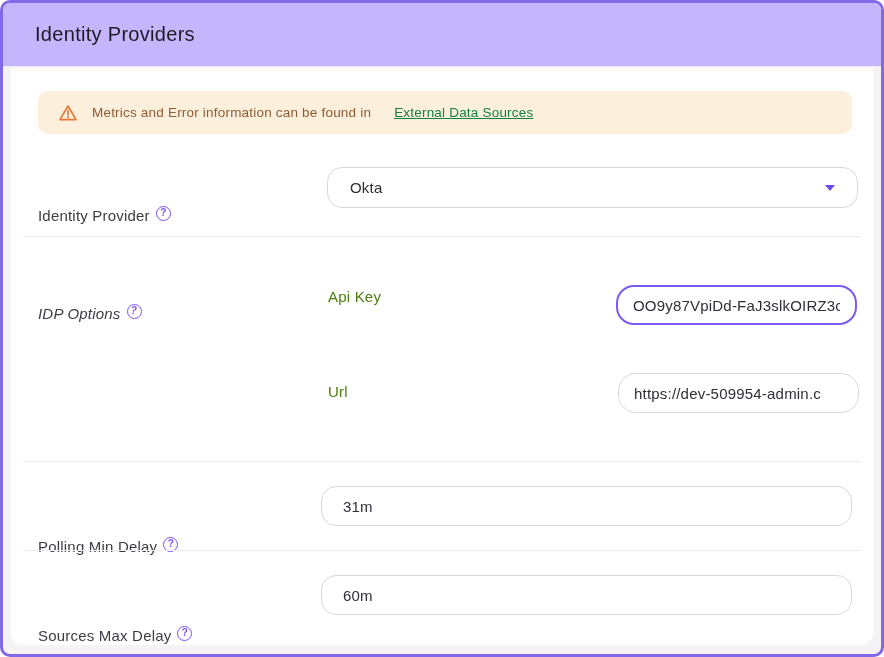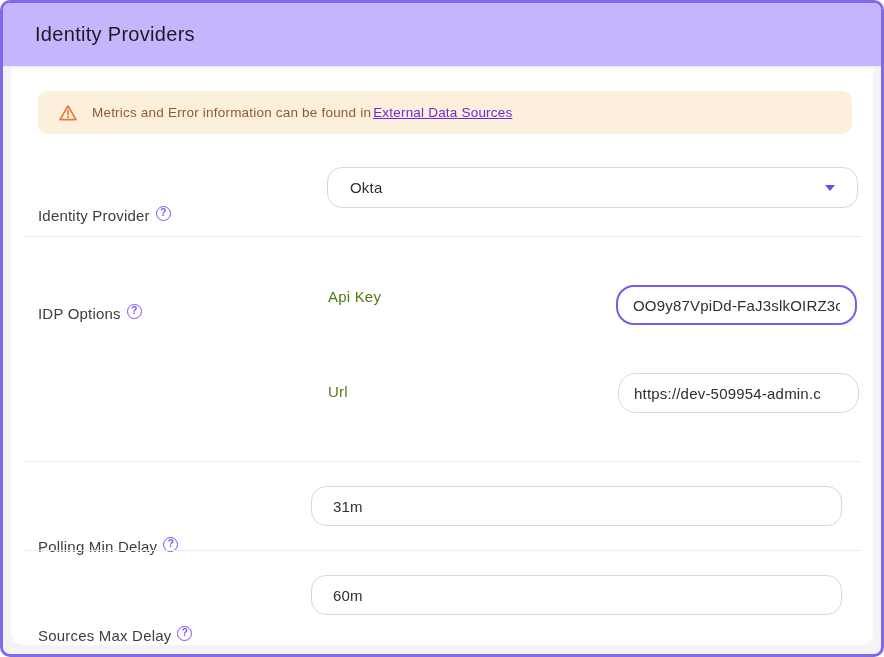--- a/index.html
+++ b/index.html
@@ -46,21 +46,21 @@
     width: 814px; height: 43px;
     background: #fcefdc;
     border-radius: 10px;
     display: flex;
     align-items: center;
     padding: 0 20px;
     text-align: center;
   }
   .warn-icon { width: 20px; height: 20px; flex: 0 0 auto; margin-right: 14px; }
   .banner-text { font-size: 13.5px; color: #8e5b33; letter-spacing: 0.2px; }
-  .banner-link { font-size: 13.5px; color: #6d28d9; text-decoration: underline; margin-left: 2px; cursor: pointer; letter-spacing: 0.2px; }
+  .banner-link { font-size: 13.5px; color: #15803d; text-decoration: underline; margin-left: 23px; cursor: pointer; letter-spacing: 0.2px; }
 
   .field-label {
     position: absolute;
     font-size: 15px;
     color: #3c3c46;
     line-height: 22px;
     letter-spacing: 0.2px;
     white-space: nowrap;
     margin-top: 41px;
   }
@@ -112,21 +112,21 @@
     background: #ffffff;
     font-family: "Liberation Sans", sans-serif;
     font-size: 15px;
     color: #2e2e38;
     letter-spacing: 0.2px;
     padding: 0 15px;
     outline: none;
     white-space: nowrap;
     overflow: hidden;
   }
-  .input-wide { left: 300px; width: 531px; border-radius: 15px; padding: 0 21px; }
+  .input-wide { left: 310px; width: 531px; border-radius: 15px; padding: 0 21px; }
   .input-small { width: 241px; }
   .input-focused { border: 2px solid #7b59f2; }
   .divider {
     position: absolute;
     left: 12px; right: 12px;
     height: 1px;
     background: #ebebf0;
   }
 </style>
 </head>
@@ -153,21 +153,21 @@
     <div class="field-label" style="left:27px; top:96px;">
       <span>Identity Provider</span><span class="help-icon">?</span>
     </div>
     <div class="select-control">
       <span class="select-value">Okta</span>
       <span class="caret-down"></span>
     </div>
 
     <div class="divider" style="top:168px;"></div>
 
-    <div class="field-label" style="left:27px; top:194px;">
+    <div class="field-label" style="left:27px; top:194px;font-style:italic;">
       <span>IDP Options</span><span class="help-icon">?</span>
     </div>
 
     <div class="sub-label" style="left:317px; top:218px;">Api Key</div>
     <input class="text-input input-small input-focused" style="left: 605px; top: 217px;" type="text" value="OO9y87VpiDd-FaJ3slkOIRZ3c">
 
     <div class="sub-label" style="left:317px; top:313px;">Url</div>
     <input class="text-input input-small" style="left: 607px; top: 305px;" type="text" value="https://dev-509954-admin.c">
 
     <div class="divider" style="top:393px;"></div>

